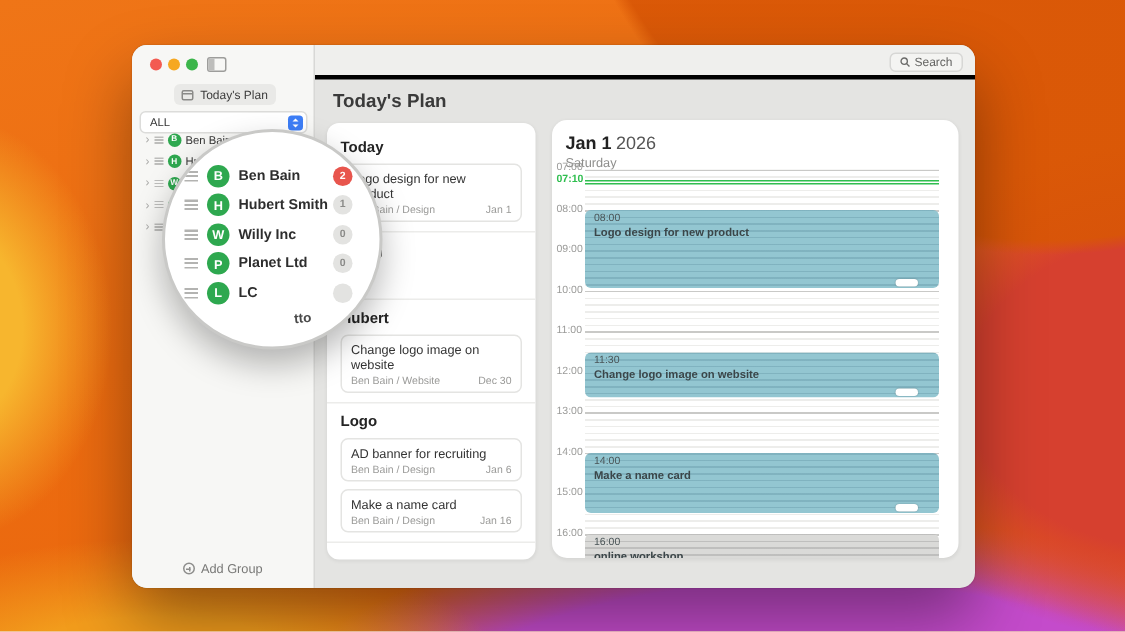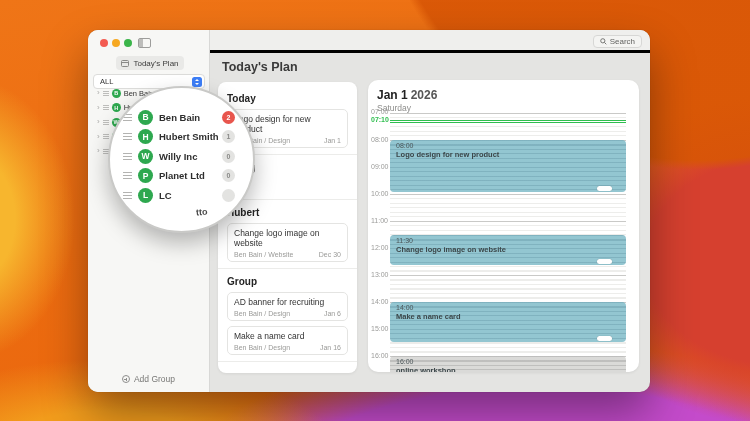--- a/index.html
+++ b/index.html
@@ -68,21 +68,21 @@
   .card { border:1px solid #E4E4E2; border-radius:5px; padding:4px 6px 3px; margin-bottom:5px; background:#fff; }
   .card-title { font-size:8.5px; color:#333; margin-bottom:3px; }
   .card-meta { display:flex; justify-content:space-between; font-size:7px; color:#9A9A98; }
   .sec-div { border:none; border-top:1px solid #ECECEA; margin:6px -9px 7px; }
   .doing-space { height:15px; }
 
   
   .cal { position:absolute; left:280px; top:50px; width:271px; height:292px; background:#fff; border-radius:10px;
     box-shadow:0 1px 3px rgba(0,0,0,.07); overflow:hidden; }
   .cal-head { position:absolute; left:9px; top:8px; }
-  .cal-date { font-size:12px; color:#555;font-weight:bold; }
+  .cal-date { font-size:12px; color:#555; }
   .cal-date b { color:#222; margin-right:3px; }
   .cal-wd { font-size:8.5px; color:#8d8d8b; margin-top:1px; }
   .grid { position:absolute; left:22px; top:33px; width:236px; height:259px;
     background:
       repeating-linear-gradient(to bottom, #C9C9C7 0 1px, transparent 1px 27px),
       repeating-linear-gradient(to bottom, #EDEDEB 0 1px, transparent 1px 4.5px); }
   .hlabel { position:absolute; left:3px; font-size:7px; color:#9B9B99; }
   .hlabel.now { color:#2FBE4F; font-weight:bold; }
   .nowline { position:absolute; left:0; width:236px; top:7px; height:3px;
     border-top:1px solid #2FBE4F; border-bottom:1px solid #2FBE4F; background:#fff; }
@@ -202,21 +202,21 @@
       <div class="sec-title">Hubert</div>
       <div class="card">
         <div class="card-title">Change logo image on website</div>
         <div class="card-meta">
           <span>Ben Bain / Website</span>
           <span>Dec 30</span>
         </div>
       </div>
       <hr class="sec-div">
 
-      <div class="sec-title">Group</div>
+      <div class="sec-title">Logo</div>
       <div class="card">
         <div class="card-title">AD banner for recruiting</div>
         <div class="card-meta">
           <span>Ben Bain / Design</span>
           <span>Jan 6</span>
         </div>
       </div>
       <div class="card">
         <div class="card-title">Make a name card</div>
         <div class="card-meta">

